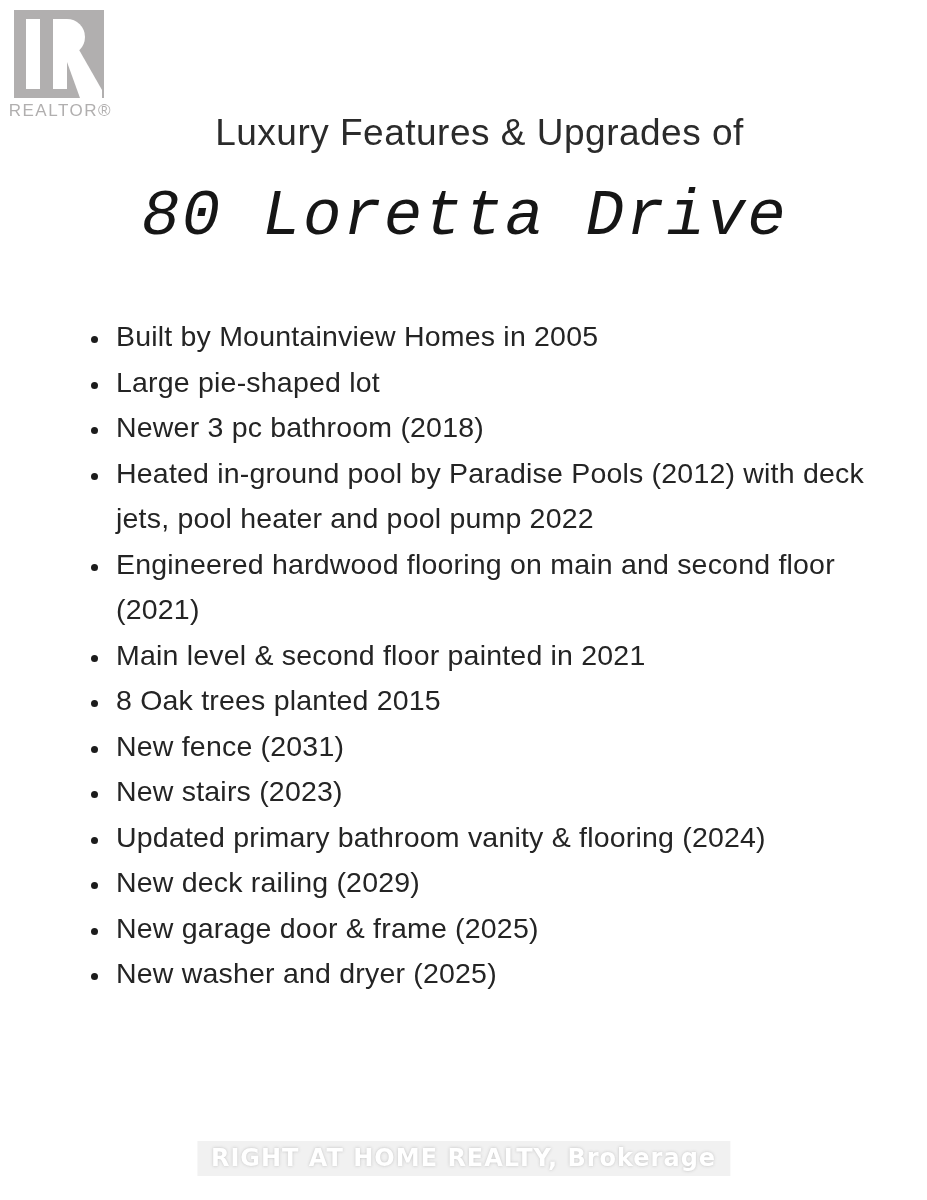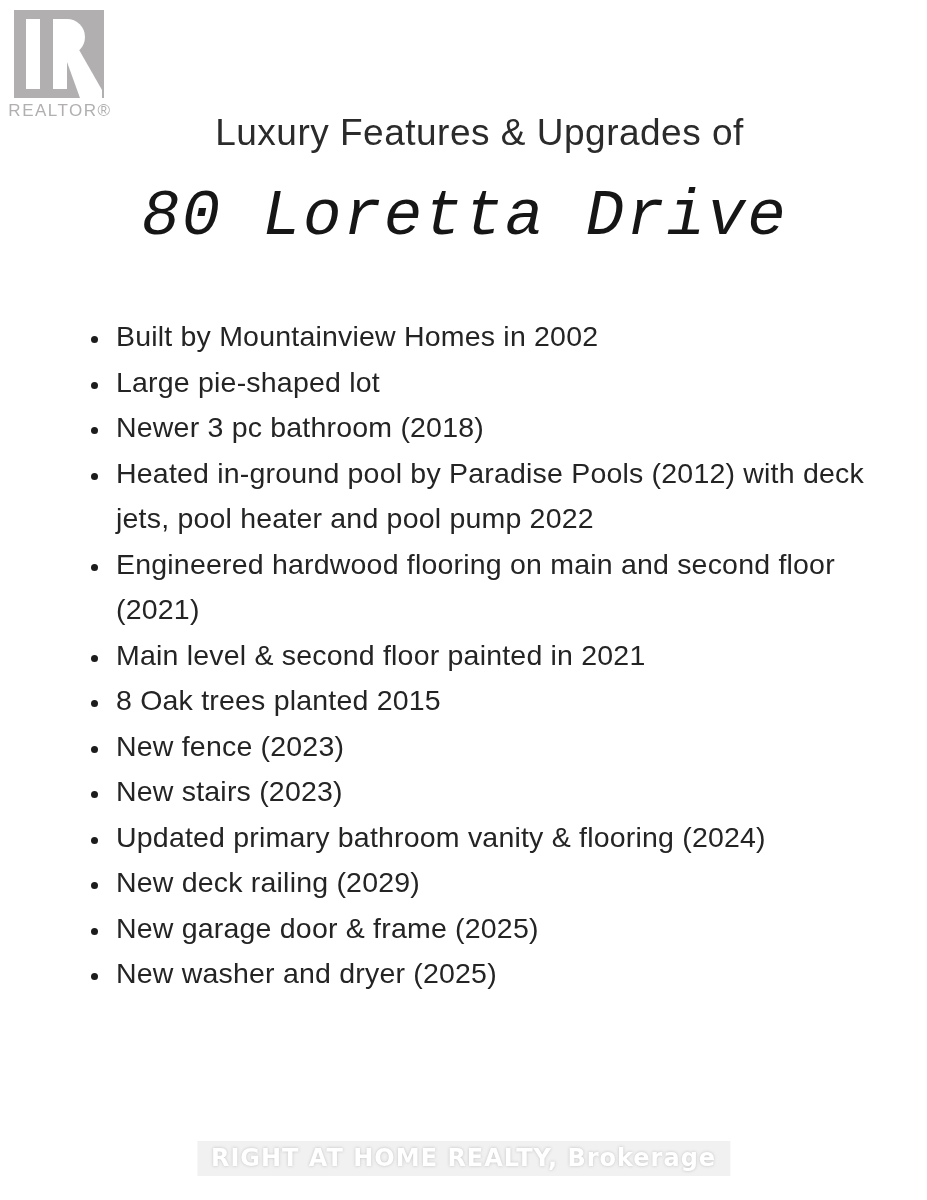--- a/index.html
+++ b/index.html
@@ -11,21 +11,21 @@
     overflow: hidden;
     font-family: "Liberation Sans", sans-serif;
   }
 
   
   .logo-block {
     position: absolute;
     top: 10px;
     left: 8px;
     width: 104px;
-    text-align: center;
+    text-align: right;
   }
   .logo-mark { display: block; margin-left: 6px; }
   .logo-wordmark {
     display: block;
     margin-top: 3px;
     font-size: 17px;
     letter-spacing: 1.5px;
     color: #b1afaf;
     font-weight: 400;
     white-space: nowrap;
@@ -109,28 +109,28 @@
     <polygon points="53,38 64,38 88,80 88,88 66,88 53,52" fill="#ffffff"></polygon>
   </svg>
   <span class="logo-wordmark">REALTOR®</span>
 </div>
 
 <h1 class="title-line">Luxury Features &amp; Upgrades of</h1>
 
 <h2 class="property-name">80 Loretta Drive</h2>
 
 <ul class="feature-list">
-    <li>Built by Mountainview Homes in 2002</li>
+    <li>Built by Mountainview Homes in 2005</li>
     <li>Large pie-shaped lot</li>
     <li>Newer 3 pc bathroom (2018)</li>
     <li>Heated in-ground pool by Paradise Pools (2012) with deck jets, pool heater and pool pump 2022</li>
     <li>Engineered hardwood flooring on main and second floor (2021)</li>
     <li>Main level &amp; second floor painted in 2021</li>
     <li>8 Oak trees planted 2015</li>
-    <li>New fence (2023)</li>
+    <li>New fence (2031)</li>
     <li>New stairs (2023)</li>
     <li>Updated primary bathroom vanity &amp; flooring (2024)</li>
     <li>New deck railing (2029)</li>
     <li>New garage door &amp; frame (2025)</li>
     <li>New washer and dryer (2025)</li>
   </ul>
 
 <div class="watermark">RIGHT AT HOME REALTY, Brokerage</div>
 
 </body></html>

